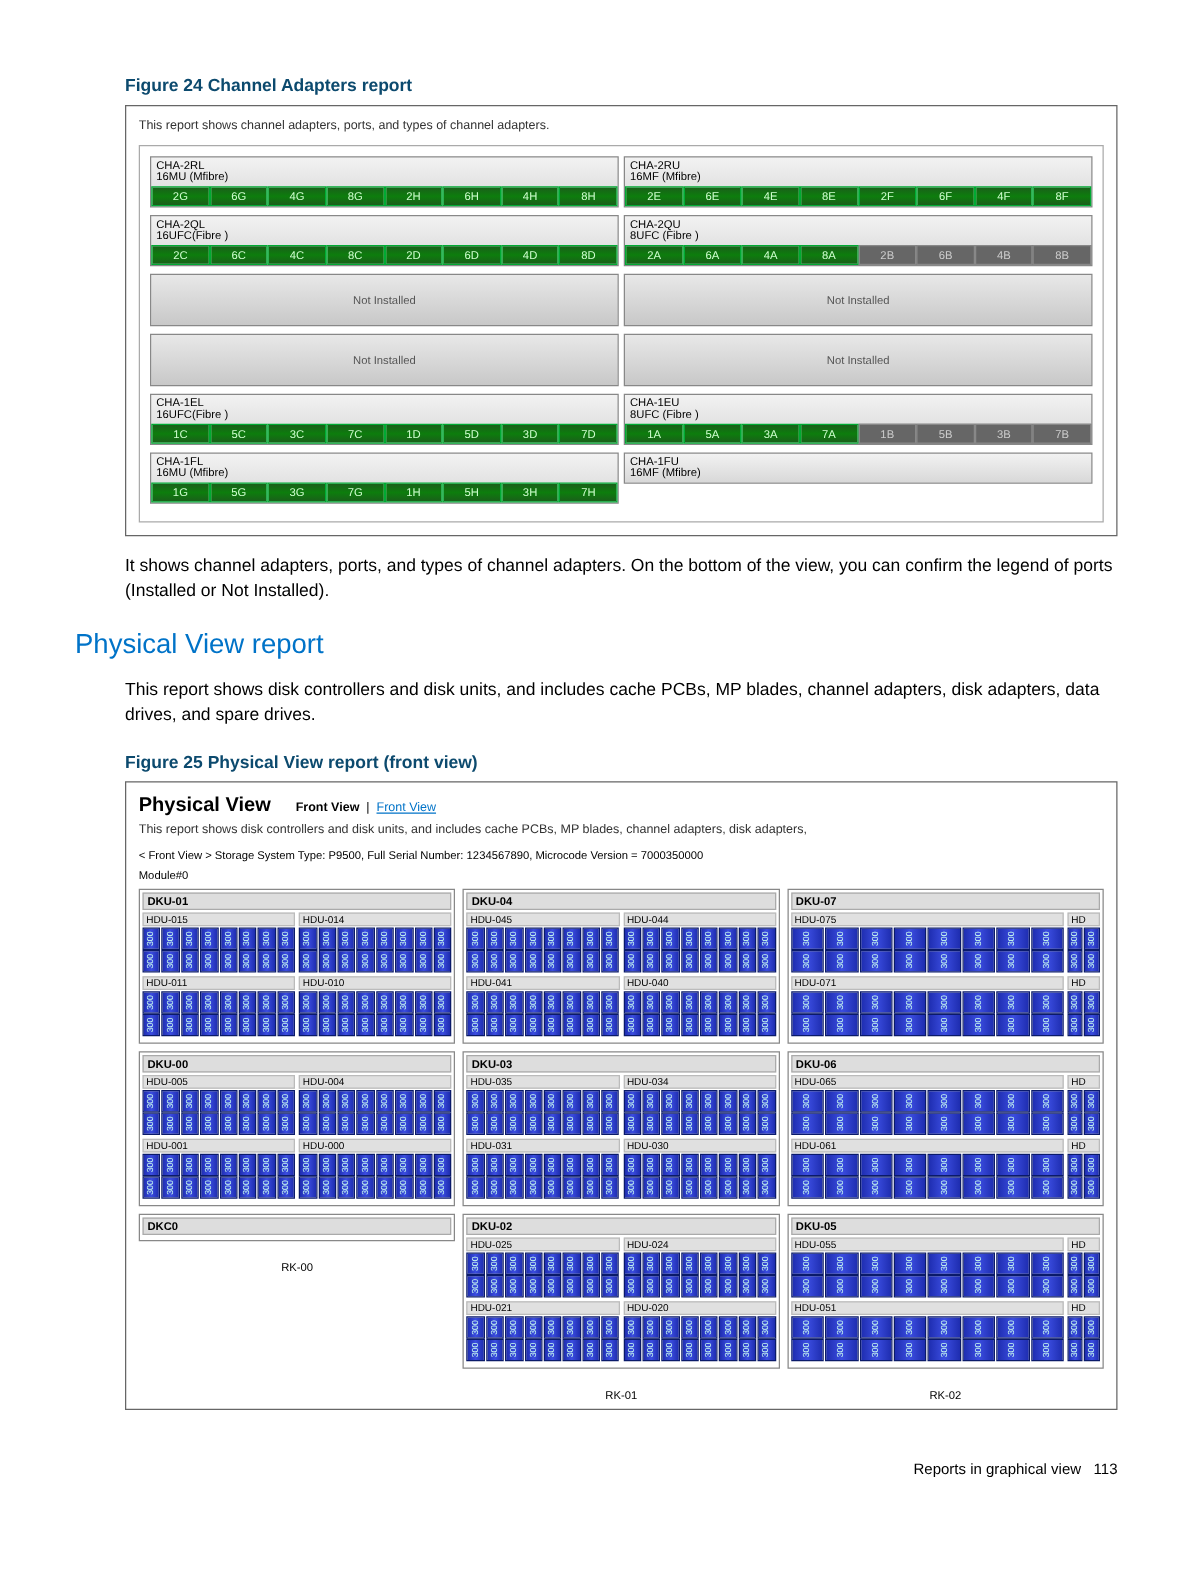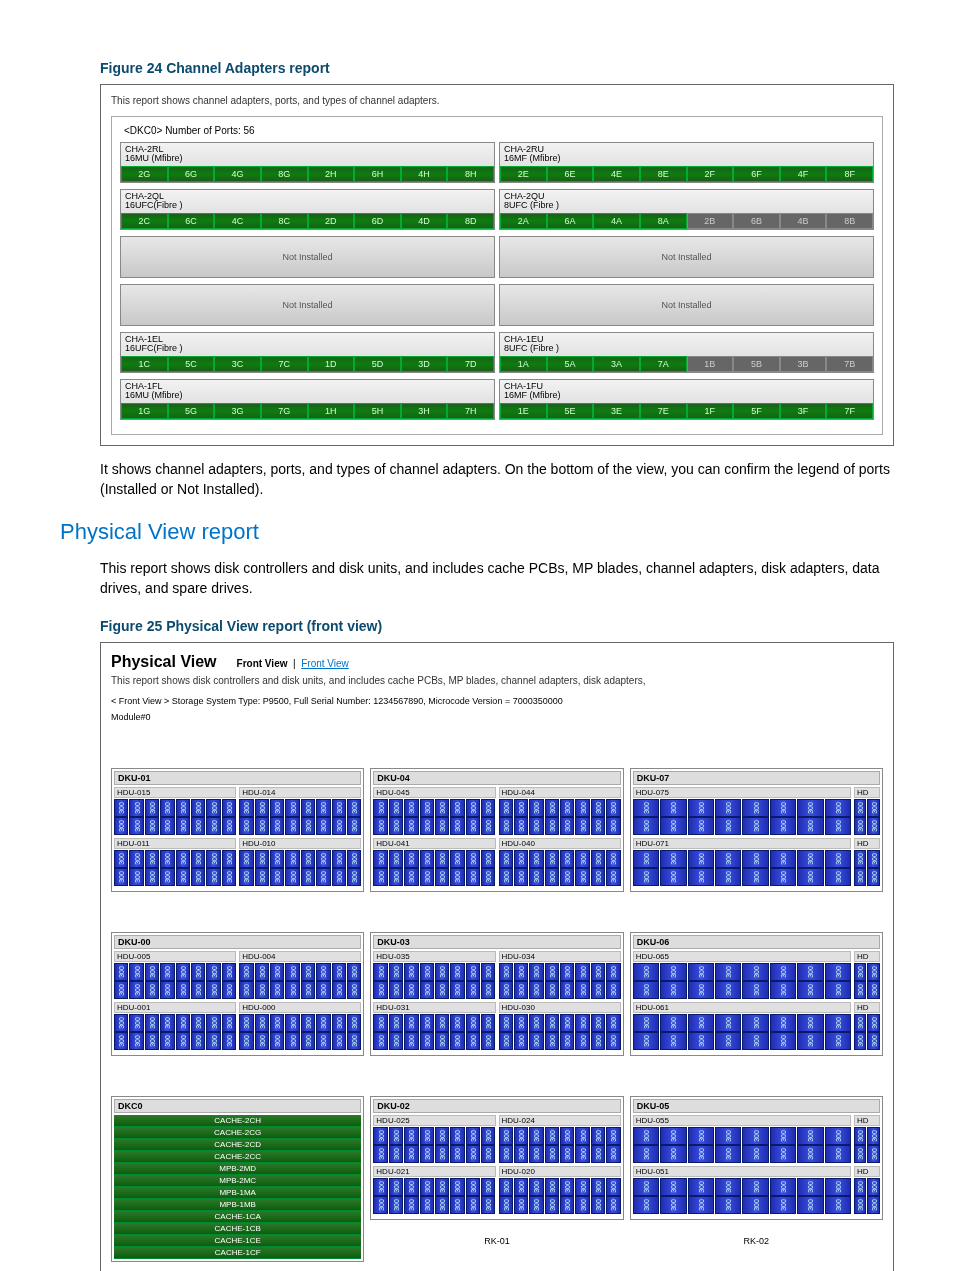--- a/index.html
+++ b/index.html
@@ -20,21 +20,21 @@
   .ports { display:flex; }
   .port { flex:1; border:1px solid #0a3; background: linear-gradient(#1a5f1a,#0d7d0d,#1a5f1a); color:#d0ffd0; font-size:9px; text-align:center; padding:2px 0;}
   .port.dis { background:#666; color:#ccc; border-color:#888;}
   .slot-empty { border:1px solid #888; background:linear-gradient(#e8e8e8,#c8c8c8); text-align:center; font-size:9px; color:#555; padding:15px 0; margin-bottom:6px;}
   .pv-head { display:flex; align-items:baseline; gap:20px;}
   .pv-links { font-size:10px;}
   .pv-links a { color:#0073c8;}
   .pv-meta { font-size:9px; margin:6px 0;}
   .pv-panel { display:flex; gap:6px; font-size:8px;}
   .pv-col { flex:1; }
-  .dku-box { border:1px solid #888; padding:2px; margin-bottom:6px; background:#fff;margin-top:40px;}
+  .dku-box { border:1px solid #888; padding:2px; margin-bottom:6px; background:#fff;}
   .dku-title {background:#ddd; font-size:9px; padding:1px 3px; font-weight:bold; border:1px solid #aaa; margin-bottom:2px;}
   .hdu-row { display:flex; gap:3px;}
   .hdu-box { flex:1; }
   .hdu-title { background:#e0e0e0; font-size:8px; padding:0 2px; border:1px solid #bbb;}
   .drives { margin:1px 0 3px 0;}
   .drive-row { display:flex; height:18px; gap:1px;}
   .drive { flex:1; background:linear-gradient(90deg,#1e2db0,#3b4de0,#1e2db0); border:1px solid #0a1a6a; position:relative;}
   .drive::after{content:attr(data-val); position:absolute; font-size:7px; color:#cfe; left:50%; top:50%; transform:translate(-50%,-50%) rotate(-90deg); white-space:nowrap;}
   .dkc-list { background:#fff;}
   .dkc-row { background:linear-gradient(#2a7a2a,#0d5d0d); color:#fff; font-size:8px; text-align:center; border-bottom:1px solid #083; padding:1px 0;}
@@ -42,21 +42,20 @@
   .footer { text-align:right; font-size:12px; margin-top:40px;}
 </style>
 </head>
 <body>
 
 <div class="fig-title indent">Figure 24 Channel Adapters report</div>
 
 <div class="report-frame">
   <div class="report-desc">This report shows channel adapters, ports, and types of channel adapters.</div>
   <div class="port-outer">
-    <div class="port-header">&lt;DKC0&gt; Number of Ports: 56</div>
     <div class="grid" id="ca-grid">
         <div class="col">
           <div class="slot">
             <div class="slot-title">CHA-2RL</div>
             <div class="slot-sub">16MU (Mfibre)</div>
             <div class="ports">
               <div class="port">2G</div>
               <div class="port">6G</div>
               <div class="port">4G</div>
               <div class="port">8G</div>
@@ -152,30 +151,20 @@
               <div class="port">7A</div>
               <div class="port dis">1B</div>
               <div class="port dis">5B</div>
               <div class="port dis">3B</div>
               <div class="port dis">7B</div>
             </div>
           </div>
           <div class="slot">
             <div class="slot-title">CHA-1FU</div>
             <div class="slot-sub">16MF (Mfibre)</div>
-            <div class="ports">
-              <div class="port">1E</div>
-              <div class="port">5E</div>
-              <div class="port">3E</div>
-              <div class="port">7E</div>
-              <div class="port">1F</div>
-              <div class="port">5F</div>
-              <div class="port">3F</div>
-              <div class="port">7F</div>
-            </div>
           </div>
         </div>
       </div>
   </div>
 </div>
 
 <div class="body-text indent">It shows channel adapters, ports, and types of channel adapters. On the bottom of the view, you can confirm the legend of ports (Installed or Not Installed).</div>
 
 <div class="section-title">Physical View report</div>
 
@@ -406,34 +395,20 @@
                   <div class="drive" data-val="300"></div>
                   <div class="drive" data-val="300"></div>
                   <div class="drive" data-val="300"></div>
                 </div>
               </div>
             </div>
           </div>
         </div>
         <div class="dku-box">
           <div class="dku-title">DKC0</div>
-          <div class="dkc-list">
-            <div class="dkc-row">CACHE-2CH</div>
-            <div class="dkc-row">CACHE-2CG</div>
-            <div class="dkc-row">CACHE-2CD</div>
-            <div class="dkc-row">CACHE-2CC</div>
-            <div class="dkc-row">MPB-2MD</div>
-            <div class="dkc-row">MPB-2MC</div>
-            <div class="dkc-row">MPB-1MA</div>
-            <div class="dkc-row">MPB-1MB</div>
-            <div class="dkc-row">CACHE-1CA</div>
-            <div class="dkc-row">CACHE-1CB</div>
-            <div class="dkc-row">CACHE-1CE</div>
-            <div class="dkc-row">CACHE-1CF</div>
-          </div>
         </div>
         <div class="rk-label">RK-00</div>
       </div>
       <div class="pv-col">
         <div class="dku-box">
           <div class="dku-title">DKU-04</div>
           <div class="hdu-row">
             <div class="hdu-box">
               <div class="hdu-title">HDU-045</div>
               <div class="drives">

